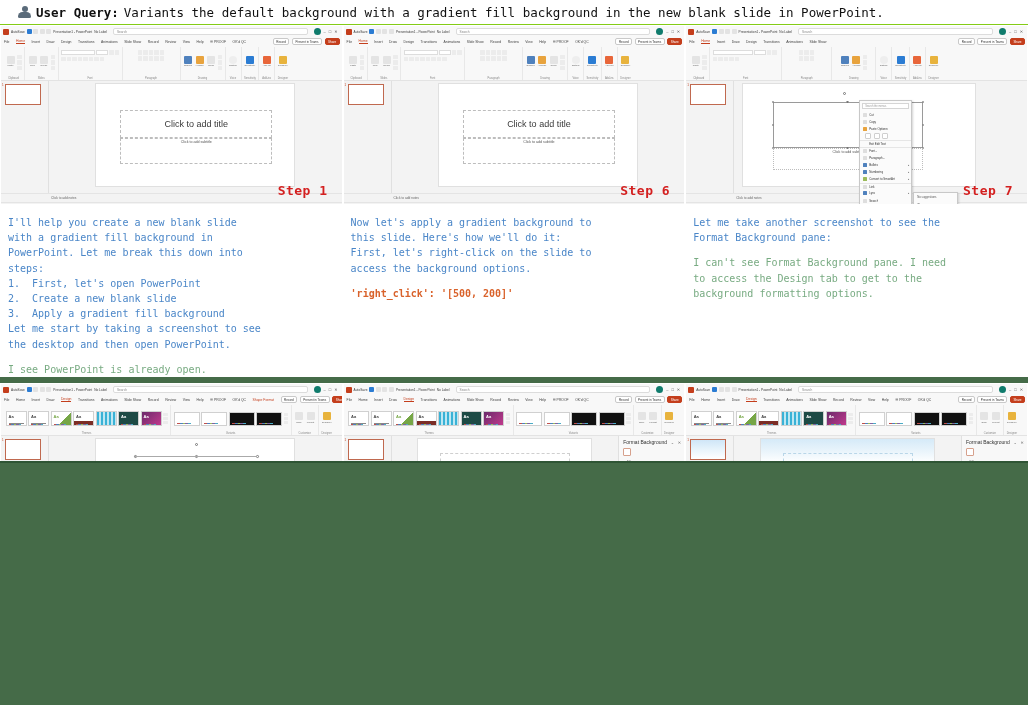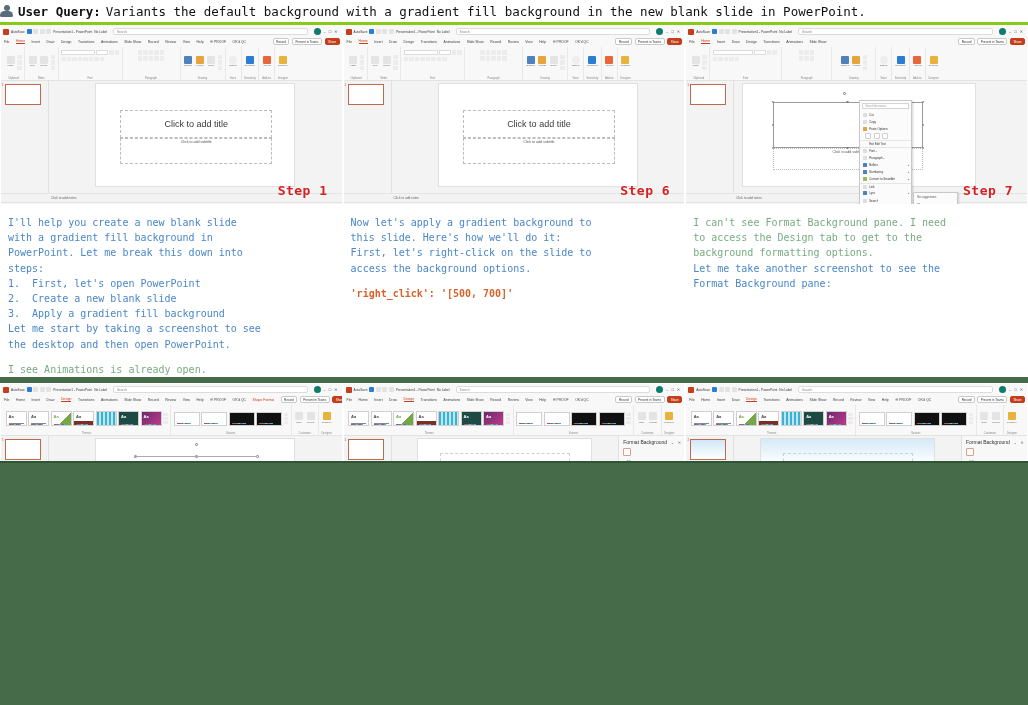--- a/index.html
+++ b/index.html
@@ -11,23 +11,23 @@
     overflow: hidden;
     position: relative;
   }
 
   
   #header {
     background: #ffffff;
     height: 25px;
     display: flex;
     align-items: center;
-    padding: 0 0;
+    padding: 0 18px;
     gap: 5px;
-    border-bottom: 3px solid #84cc16;
+    border-bottom: 1px solid #84cc16;
   }
   #header .person-icon { width: 13px; height: 15px; position: relative; flex: 0 0 auto; }
   #header .person-icon .head {
     position: absolute; left: 3.5px; top: 1px; width: 6px; height: 6px;
     border-radius: 50%; background: #5a6b7a;
   }
   #header .person-icon .body {
     position: absolute; left: 0px; top: 7.5px; width: 13px; height: 6px;
     border-radius: 6px 6px 2px 2px; background: #5a6b7a;
   }
@@ -923,35 +923,35 @@
     <div class="cell textcell">
       <p class="tp blue">I'll help you create a new blank slide
 with a gradient fill background in
 PowerPoint. Let me break this down into
 steps:
 1.  First, let's open PowerPoint
 2.  Create a new blank slide
 3.  Apply a gradient fill background
 Let me start by taking a screenshot to see
 the desktop and then open PowerPoint.</p>
-      <p class="tp green last">I see Animations is already open.</p>
+      <p class="tp green last">I see PowerPoint is already open.</p>
     </div>
     <div class="cell c2 textcell">
       <p class="tp blue">Now let's apply a gradient background to
 this slide. Here's how we'll do it:
 First, let's right-click on the slide to
 access the background options.</p>
-      <p class="tp orange last">'right_click': '[500, 700]'</p>
+      <p class="tp orange last">'right_click': '[500, 200]'</p>
     </div>
     <div class="cell c3 textcell">
+      <p class="tp blue">Let me take another screenshot to see the
+Format Background pane:</p>
       <p class="tp green last">I can't see Format Background pane. I need
 to access the Design tab to get to the
 background formatting options.</p>
-      <p class="tp blue">Let me take another screenshot to see the
-Format Background pane:</p>
     </div>
   </div>
 </div>
 
 <div id="botrow">
 
   <div class="cell">
     <div class="shot short" style="height:80px;">
       <div class="ttlbar">
         <span class="pp-logo"></span>

